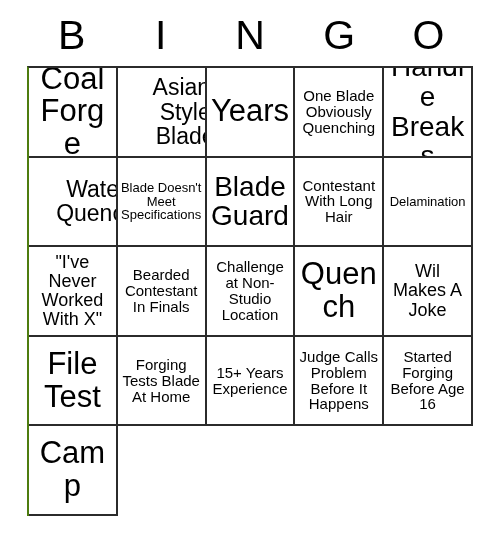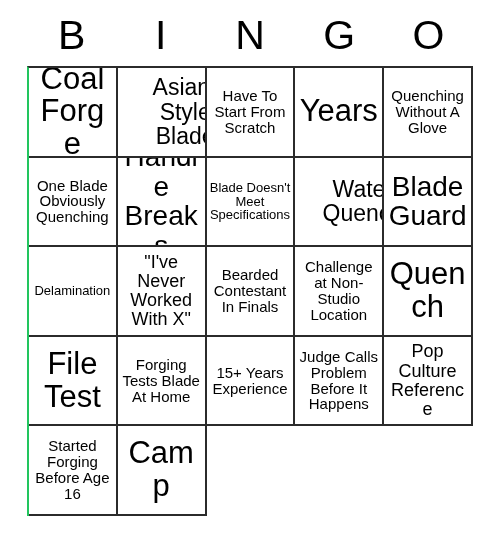--- a/index.html
+++ b/index.html
@@ -44,21 +44,21 @@
   #bingo-grid {
     position: absolute;
     left: 27px;
     top: 66px;
     width: 446px;
     height: 450px;
     display: grid;
     grid-template-columns: repeat(5, 1fr);
     grid-template-rows: repeat(5, 1fr);
     border-top: 2px solid #2b2b2b;
-    border-left: 2px solid #22c55e;
+    border-left: 2px solid #4d7c0f;
     box-sizing: border-box;
     background: #ffffff;
   }
   .bingo-cell {
     border-right: 2px solid #2b2b2b;
     border-bottom: 2px solid #2b2b2b;
     box-sizing: border-box;
     display: flex;
     align-items: center;
     justify-content: center;
@@ -96,74 +96,71 @@
   </div>
 
   <div id="bingo-grid">
       <div class="bingo-cell">
         <span class="cell-text fs-xxl">Coal Forge</span>
       </div>
       <div class="bingo-cell">
         <span class="cell-text fs-l">Asian-Style Blade</span>
       </div>
       <div class="bingo-cell">
-        <span class="cell-text fs-s">Have To Start From Scratch</span>
-      </div>
-      <div class="bingo-cell">
         <span class="cell-text fs-xxl">Years</span>
-      </div>
-      <div class="bingo-cell">
-        <span class="cell-text fs-s">Quenching Without A Glove</span>
       </div>
       <div class="bingo-cell">
         <span class="cell-text fs-s">One Blade Obviously Quenching</span>
       </div>
       <div class="bingo-cell">
         <span class="cell-text fs-xl">Handle Breaks</span>
       </div>
       <div class="bingo-cell">
+        <span class="cell-text fs-l">Water Quench</span>
+      </div>
+      <div class="bingo-cell">
         <span class="cell-text fs-xs">Blade Doesn't Meet Specifications</span>
       </div>
       <div class="bingo-cell">
-        <span class="cell-text fs-l">Water Quench</span>
+        <span class="cell-text fs-xl">Blade Guard</span>
       </div>
       <div class="bingo-cell">
-        <span class="cell-text fs-xl">Blade Guard</span>
+        <span class="cell-text fs-s">Contestant With Long Hair</span>
       </div>
       <div class="bingo-cell">
         <span class="cell-text fs-xs">Delamination</span>
       </div>
       <div class="bingo-cell">
         <span class="cell-text fs-m">"I've Never Worked With X"</span>
       </div>
       <div class="bingo-cell">
         <span class="cell-text fs-s">Bearded Contestant In Finals</span>
       </div>
       <div class="bingo-cell">
         <span class="cell-text fs-s">Challenge at Non-Studio Location</span>
       </div>
       <div class="bingo-cell">
         <span class="cell-text fs-xxl">Quench</span>
       </div>
       <div class="bingo-cell">
+        <span class="cell-text fs-m">Wil Makes A Joke</span>
+      </div>
+      <div class="bingo-cell">
         <span class="cell-text fs-xxl">File Test</span>
       </div>
       <div class="bingo-cell">
         <span class="cell-text fs-s">Forging Tests Blade At Home</span>
       </div>
       <div class="bingo-cell">
         <span class="cell-text fs-s">15+ Years Experience</span>
       </div>
       <div class="bingo-cell">
         <span class="cell-text fs-s">Judge Calls Problem Before It Happens</span>
       </div>
       <div class="bingo-cell">
-        <span class="cell-text fs-m">Pop Culture Reference</span>
-      </div>
-      <div class="bingo-cell">
         <span class="cell-text fs-s">Started Forging Before Age 16</span>
       </div>
       <div class="bingo-cell">
         <span class="cell-text fs-xxl">Camp</span>
       </div>
     </div>
 
 </div>
 
 </body></html>

